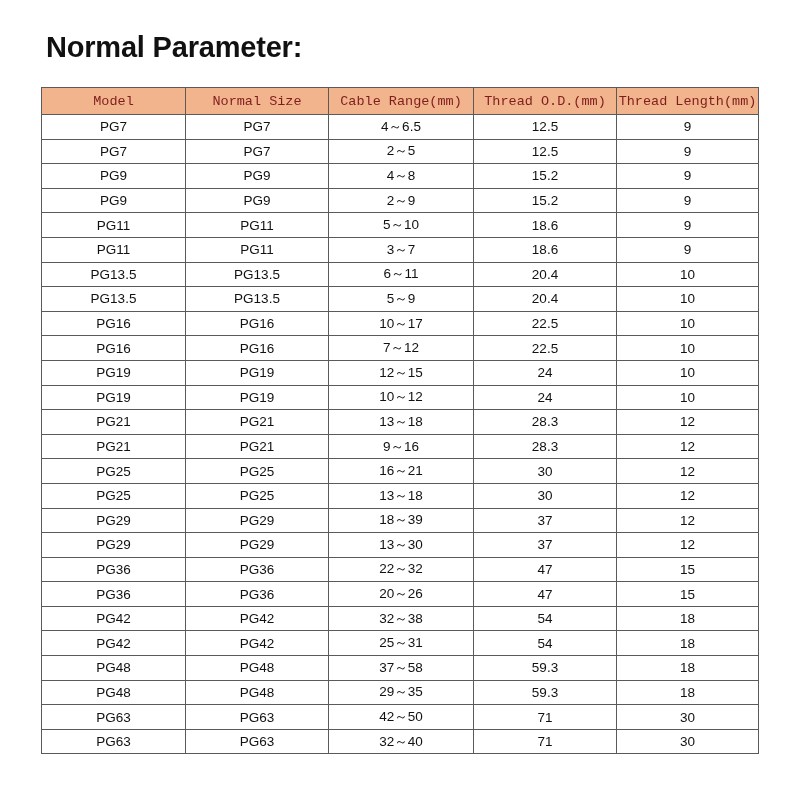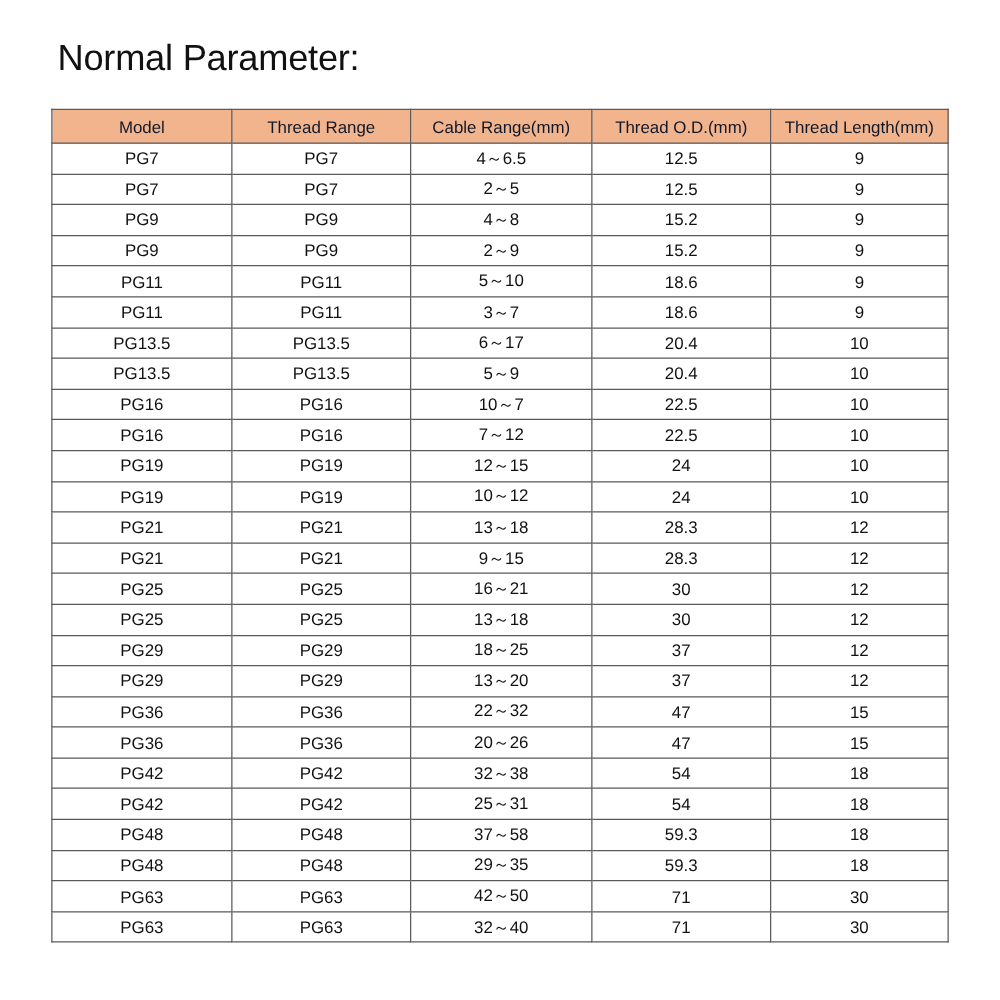--- a/index.html
+++ b/index.html
@@ -13,21 +13,21 @@
     body {
       position: relative;
       font-family: "Liberation Sans", sans-serif;
       color: #111111;
     }
     .title {
       position: absolute;
       left: 46px;
       top: 29px;
       font-size: 29px;
-      font-weight: normal;
+      font-weight: bold;
       letter-spacing: -0.2px;
       margin: 0;
       line-height: 36px;
       color: #111111;
     }
     .spec-table {
       position: absolute;
       left: 41px;
       top: 87px;
       width: 717px;
@@ -38,21 +38,22 @@
     .spec-table th, .spec-table td {
       border: 1px solid #5a5a5a;
       text-align: center;
       padding: 0;
       font-weight: normal;
       white-space: nowrap;
     }
     .spec-table th {
       background: #f2b48c;
       height: 26px;
-      color: #0f172a;
+      color: #7f1d1d;
+      font-family: Liberation Mono, monospace;
     }
     .spec-table td {
       height: 23.6px;
       color: #111111;
     }
     col.c1 { width: 144px; }
     col.c2 { width: 143px; }
     col.c3 { width: 145px; }
     col.c4 { width: 143px; }
     col.c5 { width: 142px; }
@@ -66,21 +67,21 @@
   <colgroup>
     <col class="c1">
       <col class="c2">
       <col class="c3">
       <col class="c4">
       <col class="c5">
   </colgroup>
   <thead>
     <tr>
       <th>Model</th>
-      <th>Thread Range</th>
+      <th>Normal Size</th>
       <th>Cable Range(mm)</th>
       <th>Thread O.D.(mm)</th>
       <th>Thread Length(mm)</th>
     </tr>
   </thead>
   <tbody id="table-body">
       <tr>
         <td>PG7</td>
         <td>PG7</td>
         <td>4～6.5</td>
@@ -118,35 +119,35 @@
       <tr>
         <td>PG11</td>
         <td>PG11</td>
         <td>3～7</td>
         <td>18.6</td>
         <td>9</td>
       </tr>
       <tr>
         <td>PG13.5</td>
         <td>PG13.5</td>
-        <td>6～17</td>
+        <td>6～11</td>
         <td>20.4</td>
         <td>10</td>
       </tr>
       <tr>
         <td>PG13.5</td>
         <td>PG13.5</td>
         <td>5～9</td>
         <td>20.4</td>
         <td>10</td>
       </tr>
       <tr>
         <td>PG16</td>
         <td>PG16</td>
-        <td>10～7</td>
+        <td>10～17</td>
         <td>22.5</td>
         <td>10</td>
       </tr>
       <tr>
         <td>PG16</td>
         <td>PG16</td>
         <td>7～12</td>
         <td>22.5</td>
         <td>10</td>
       </tr>
@@ -167,49 +168,49 @@
       <tr>
         <td>PG21</td>
         <td>PG21</td>
         <td>13～18</td>
         <td>28.3</td>
         <td>12</td>
       </tr>
       <tr>
         <td>PG21</td>
         <td>PG21</td>
-        <td>9～15</td>
+        <td>9～16</td>
         <td>28.3</td>
         <td>12</td>
       </tr>
       <tr>
         <td>PG25</td>
         <td>PG25</td>
         <td>16～21</td>
         <td>30</td>
         <td>12</td>
       </tr>
       <tr>
         <td>PG25</td>
         <td>PG25</td>
         <td>13～18</td>
         <td>30</td>
         <td>12</td>
       </tr>
       <tr>
         <td>PG29</td>
         <td>PG29</td>
-        <td>18～25</td>
+        <td>18～39</td>
         <td>37</td>
         <td>12</td>
       </tr>
       <tr>
         <td>PG29</td>
         <td>PG29</td>
-        <td>13～20</td>
+        <td>13～30</td>
         <td>37</td>
         <td>12</td>
       </tr>
       <tr>
         <td>PG36</td>
         <td>PG36</td>
         <td>22～32</td>
         <td>47</td>
         <td>15</td>
       </tr>

